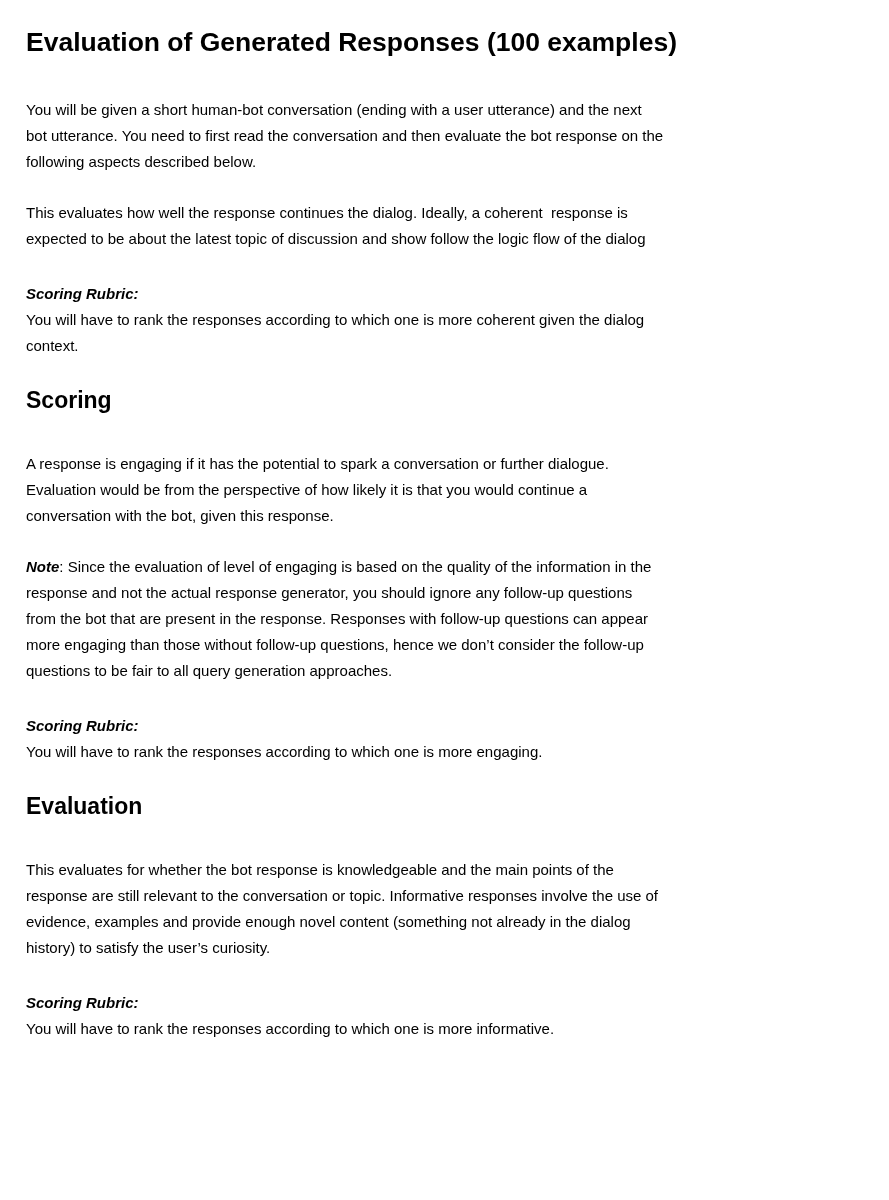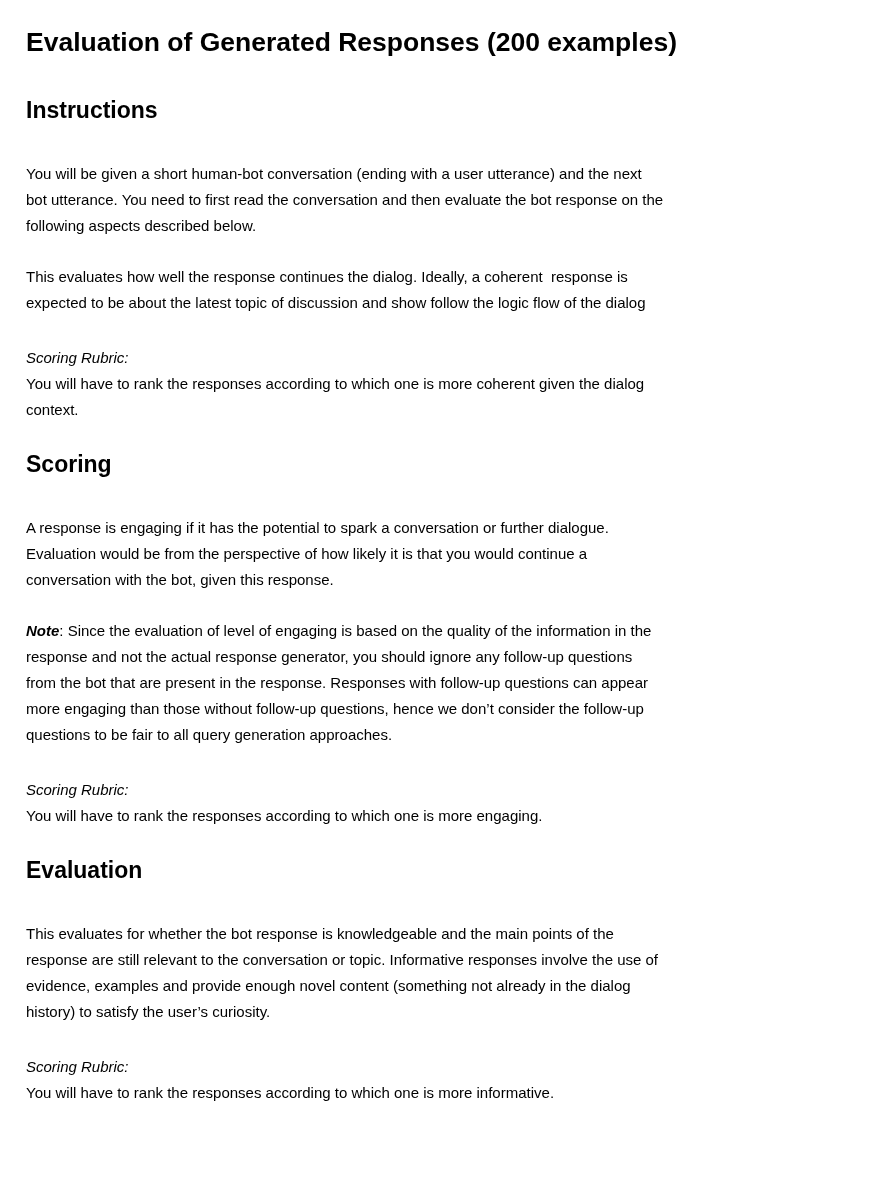--- a/index.html
+++ b/index.html
@@ -36,35 +36,34 @@
   p.body-text {
     font-size: 15px;
     line-height: 26px;
     margin: 25px 0;
     white-space: pre-wrap;
     max-width: 862px;
   }
   p.body-text .rubric-label {
     display: block;
     font-style: italic;
-    font-weight: normal;
+    font-weight: bold;
     margin-top: 29px;
   }
   .note-label {
     font-weight: bold;
     font-style: italic;
   }
 </style>
 </head>
 <body>
 
 <div class="page">
-  <h1 class="doc-title">Evaluation of Generated Responses (200 examples)</h1>
+  <h1 class="doc-title">Evaluation of Generated Responses (100 examples)</h1>
 
-  <h2 class="doc-heading">Instructions</h2>
   <p class="body-text">You will be given a short human-bot conversation (ending with a user utterance) and the next
 bot utterance. You need to first read the conversation and then evaluate the bot response on the
 following aspects described below.</p>
 
   <p class="body-text">This evaluates how well the response continues the dialog. Ideally, a coherent  response is
 expected to be about the latest topic of discussion and show follow the logic flow of the dialog</p>
   <p class="body-text"><em class="rubric-label">Scoring Rubric:</em><span>You will have to rank the responses according to which one is more coherent given the dialog
 context.</span></p>
 
   <h2 class="doc-heading">Scoring</h2>

